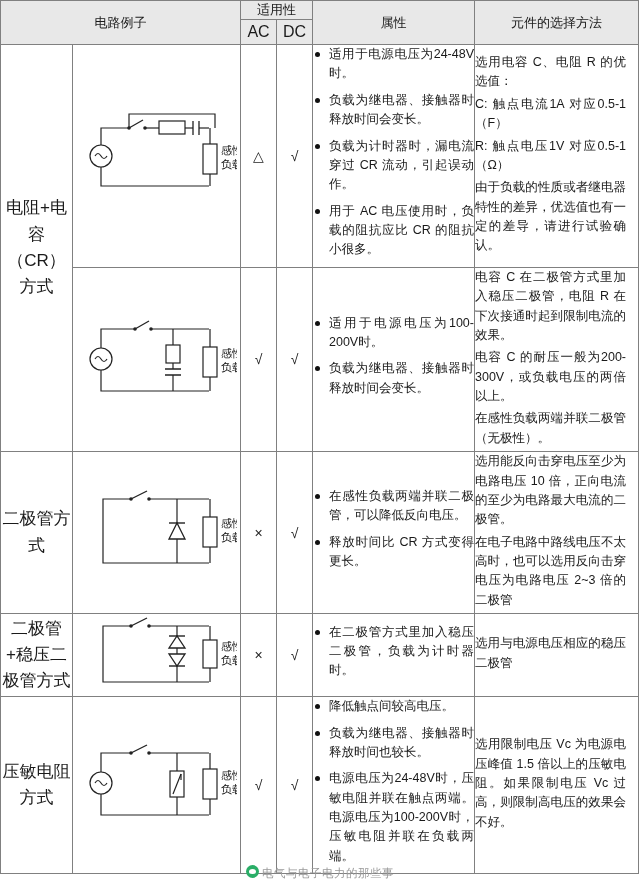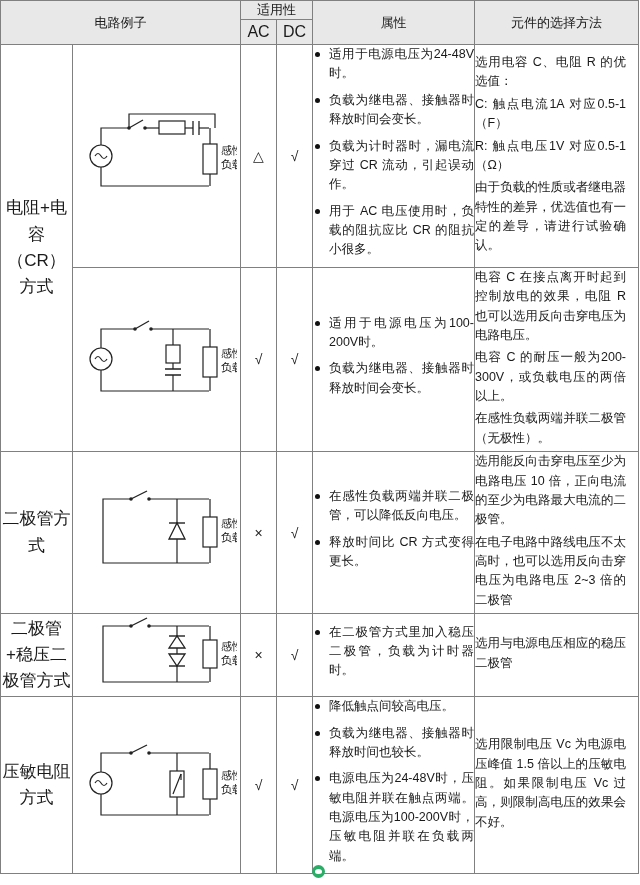--- a/index.html
+++ b/index.html
@@ -219,21 +219,21 @@
       </td>
       <td class="mark-cell">√</td>
       <td class="mark-cell">√</td>
       <td class="attr-cell">
         <ul class="bullets">
           <li>适用于电源电压为100-200V时。</li>
           <li>负载为继电器、接触器时释放时间会变长。</li>
         </ul>
       </td>
       <td class="method-cell">
-        <p class="method-p">电容 C 在接点离开时起到控制放电的效果，电阻 R 也可以选用反向击穿电压为电路电压。</p>
+        <p class="method-p">电容 C 在二极管方式里加入稳压二极管，电阻 R 在下次接通时起到限制电流的效果。</p>
         <p class="method-p">电容 C 的耐压一般为200-300V，或负载电压的两倍以上。</p>
         <p class="method-p">在感性负载两端并联二极管（无极性）。</p>
       </td>
     </tr>
 
     <tr>
       <td class="name-cell">二极管方式</td>
       <td class="circuit-cell">
         <svg width="160" height="92" viewBox="0 0 160 92">
           <path d="M26 22 L26 12 L54 12" fill="none" stroke="#222" stroke-width="1.2"></path>
@@ -340,14 +340,14 @@
         </ul>
       </td>
       <td class="method-cell">
         <p class="method-p">选用限制电压 Vc 为电源电压峰值 1.5 倍以上的压敏电阻。如果限制电压 Vc 过高，则限制高电压的效果会不好。</p>
       </td>
     </tr>
   </tbody>
 </table>
 
 <div class="footer-note">
-  <span class="wm-logo"></span>
+  <span class="wm-logo"></span><span class="wm">电气与电子电力的那些事</span>
 </div>
 
 </body></html>

